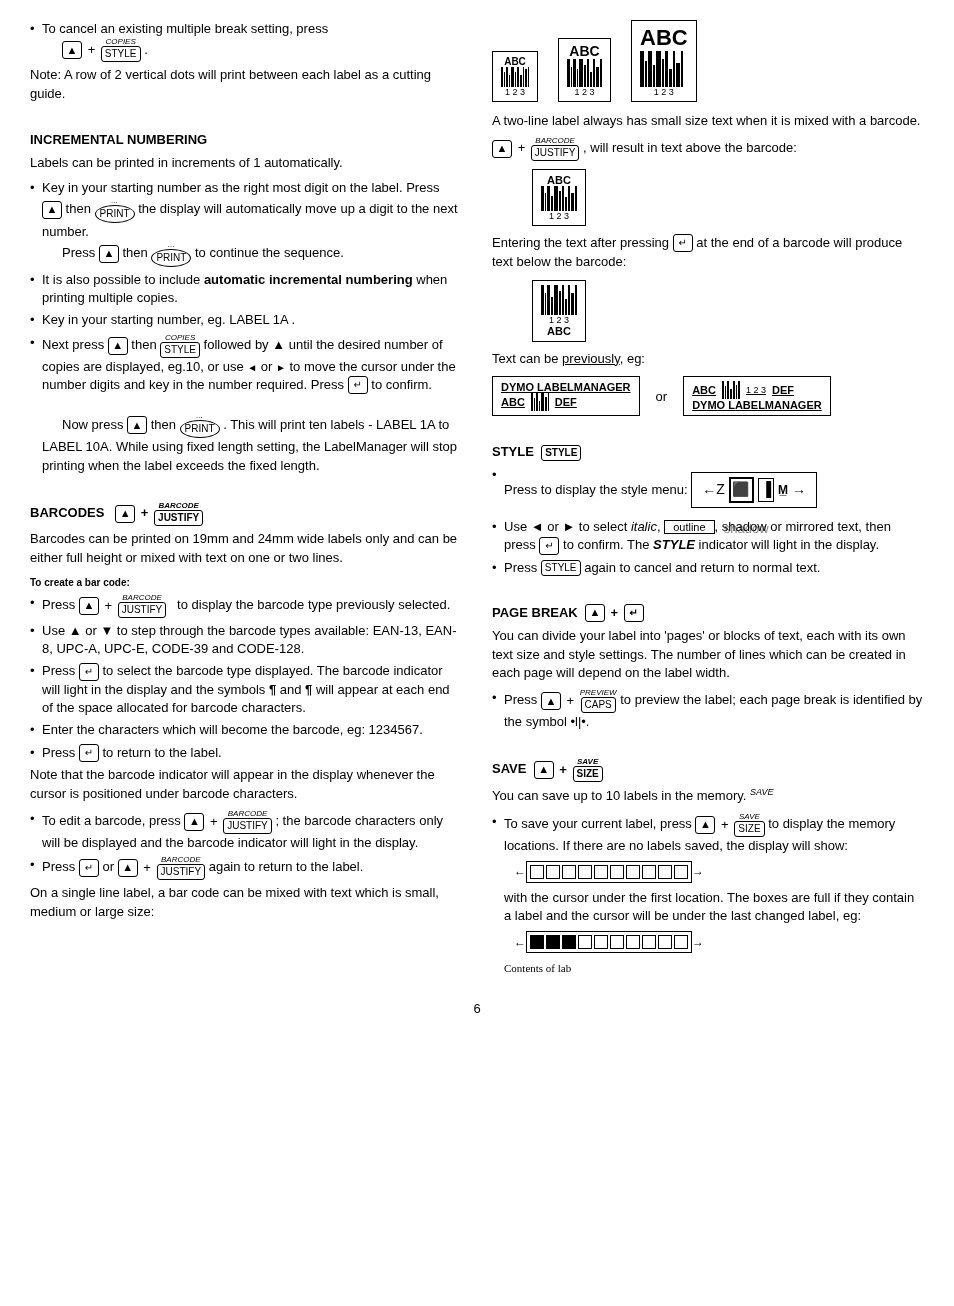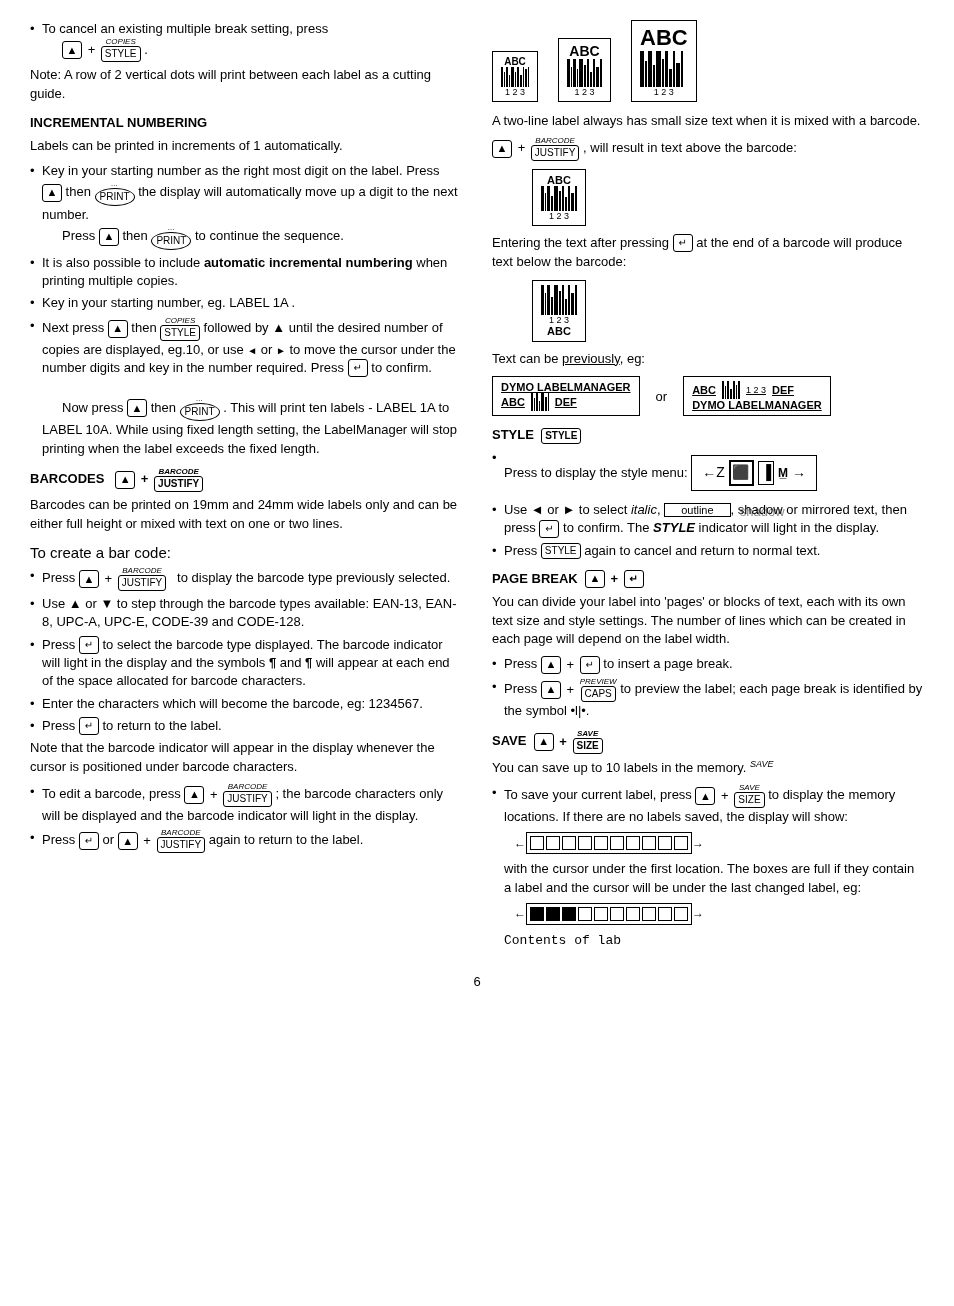--- a/index.html
+++ b/index.html
@@ -36,27 +36,27 @@
       line-height: 1.4;
     }
     .bullet-list li::before {
       content: "•";
       position: absolute;
       left: 0;
     }
     p { margin-bottom: 6px; line-height: 1.45; }
     .section-title {
       font-weight: bold;
-      margin: 10px 0 4px 0;
+      margin: 27px 0 4px 0;
       font-size: 13px;
     }
     .sub-title {
-      font-weight: normal;
+      font-weight: bold;
       margin: 8px 0 4px 0;
-      font-size: 15px;
+      font-size: 10px;
     }
 
     
     .key-box {
       display: inline-flex;
       align-items: center;
       justify-content: center;
       border: 1px solid #000;
       border-radius: 3px;
       padding: 1px 3px;
@@ -304,20 +304,21 @@
         <span class="key-triangle">▲</span>
         <span class="plus-sign">+</span>
         <span class="key-wrapper">
           <span class="key-label-small">BARCODE</span>
           <span class="key-box">JUSTIFY</span>
         </span>
         again to return to the label.
       </li>
     </ul>
 
+    <p>On a single line label, a bar code can be mixed with text which is small, medium or large size:</p>
 
   </div>
 
   <div class="col-right">
 
     <div class="top-label-row">
 
       <div class="label-box-outer">
         <div style="font-size:10px; font-weight:bold;">ABC</div>
         <div class="barcode-bars" style="height:20px; gap:1px; display:flex; align-items:flex-end;">
@@ -480,48 +481,41 @@
         <span>Press</span> to display the style menu:
         <div class="style-display">
           <span>←Z</span>
           <span style="border:2px solid #000;padding:1px 2px;font-weight:bold;">⬛</span>
           <span style="border:1px solid #000;padding:1px 2px;">▐</span>
           <span style="font-weight:bold;font-size:12px;">M̲</span>
           <span>→</span>
         </div>
       </li>
       <li>
-        Use ◄ or ► to select <em>italic</em>, <span style="border:1px solid #000;padding:0 16px;font-size:11px;">outline</span>, <span style="text-shadow:2px 2px 0 #888;">shadow</span> or mirrored text, then press
+        Use ◄ or ► to select <em>italic</em>, <span style="border:1px solid #000;padding:0 8px;font-size:11px;">outline</span>, <span style="text-shadow:2px 2px 0 #888;">shadow</span> or mirrored text, then press
         <span class="key-enter">↵</span>
         to confirm. The <strong><em>STYLE</em></strong> indicator will light in the display.
       </li>
       <li>
         <span>Press</span>
         <span class="key-box">STYLE</span>
         again to cancel and return to normal text.
       </li>
     </ul>
 
     <p class="section-title">
       PAGE BREAK&nbsp;
       <span class="key-triangle">▲</span>
       <span class="plus-sign">+</span>
       <span class="key-enter">↵</span>
     </p>
 
     <p>You can divide your label into 'pages' or blocks of text, each with its own text size and style settings. The number of lines which can be created in each page will depend on the label width.</p>
 
     <ul class="bullet-list">
-      <li>
-        <span>Press</span>
-        <span class="key-triangle">▲</span>
-        <span class="plus-sign">+</span>
-        <span class="key-enter">↵</span>
-        to insert a page break.
-      </li>
       <li>
         <span>Press</span>
         <span class="key-triangle">▲</span>
         <span class="plus-sign">+</span>
         <span class="key-wrapper">
           <span class="key-label-small">PREVIEW</span>
           <span class="key-box">CAPS</span>
         </span>
         to preview the label; each page break is identified by the symbol •l|•.
       </li>
@@ -582,21 +576,21 @@
             <span style="display:inline-block;width:14px;height:14px;border:1px solid #000;background:#fff;margin:1px;"></span>
             <span style="display:inline-block;width:14px;height:14px;border:1px solid #000;background:#fff;margin:1px;"></span>
             <span style="display:inline-block;width:14px;height:14px;border:1px solid #000;background:#fff;margin:1px;"></span>
             <span style="display:inline-block;width:14px;height:14px;border:1px solid #000;background:#fff;margin:1px;"></span>
             <span style="display:inline-block;width:14px;height:14px;border:1px solid #000;background:#fff;margin:1px;"></span>
             <span style="display:inline-block;width:14px;height:14px;border:1px solid #000;background:#fff;margin:1px;"></span>
             <span style="display:inline-block;width:14px;height:14px;border:1px solid #000;background:#fff;margin:1px;"></span>
           </div>
           <span style="font-size:12px;">→</span>
         </div>
-        <span style="font-family: Liberation Mono, monospace; font-size:13px;">Contents of lab</span>
+        <span style="font-family: Liberation Serif, serif; font-size:11px;">Contents of lab</span>
       </li>
     </ul>
 
   </div>
 </div>
 
 <div class="page-num">
   <span>6</span>
 </div>
 

